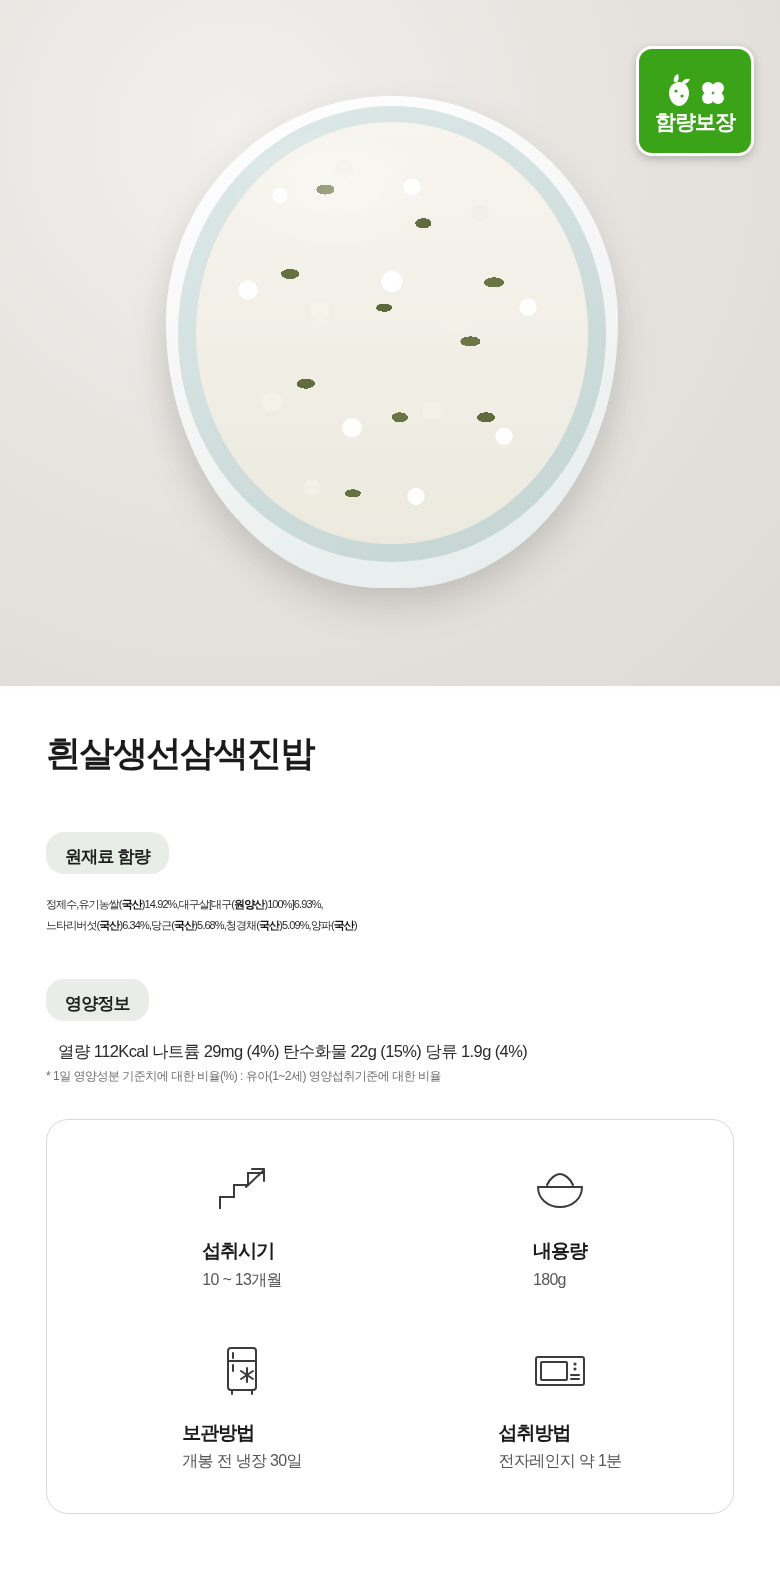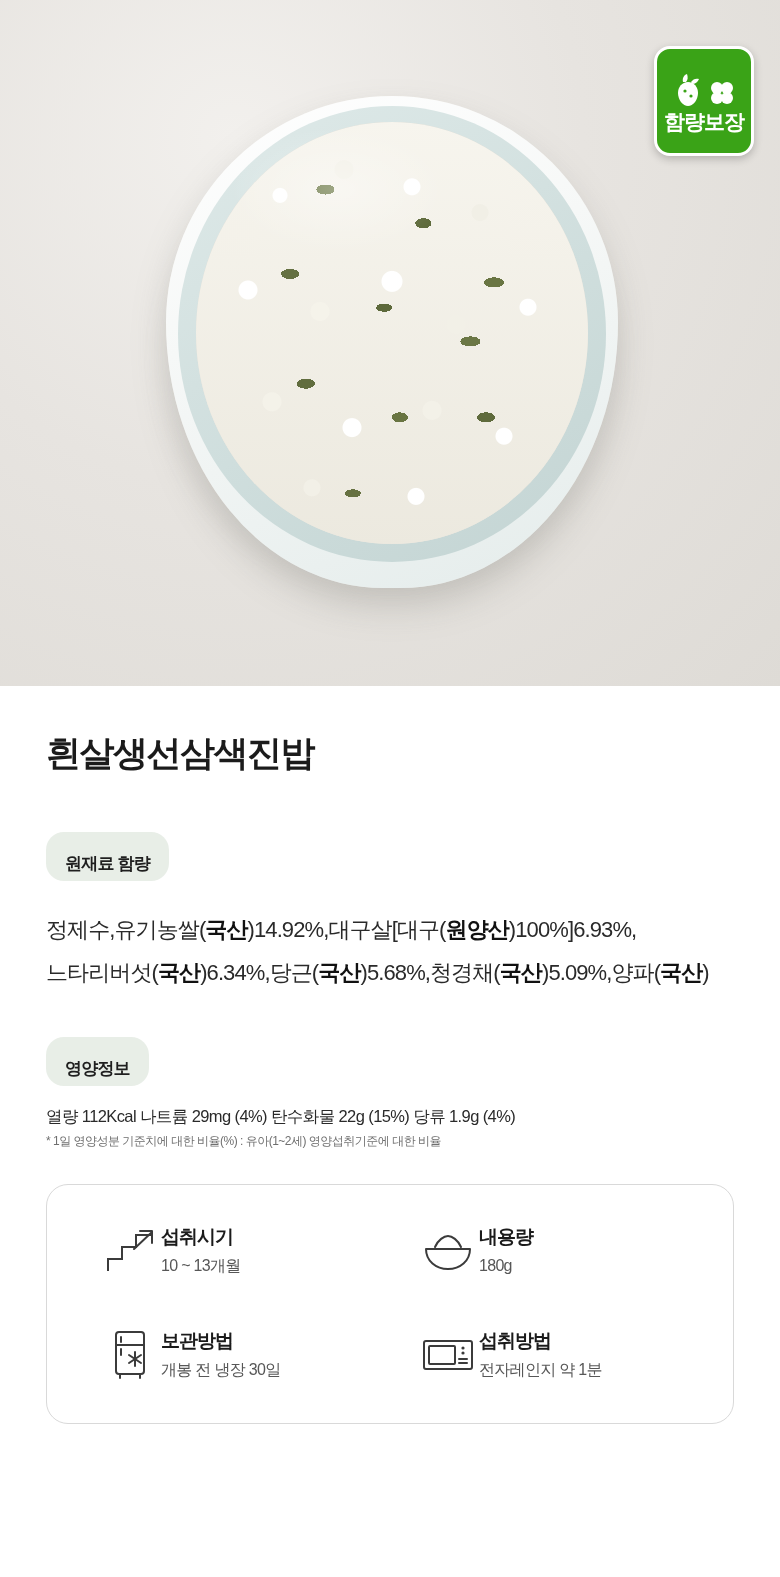--- a/index.html
+++ b/index.html
@@ -141,21 +141,21 @@
     height: 26%;
     border-radius: 50%;
     background: radial-gradient(ellipse at center, rgba(255,255,255,0.35) 0%, rgba(255,255,255,0) 70%);
   }
 
   
   .badge {
     position: absolute;
     right: 26px;
     top: 46px;
-    width: 100px;
+    width: 118px;
     height: 110px;
     border-radius: 16px;
     background: #3aa317;
     box-shadow: 0 3px 8px rgba(0,0,0,0.22);
     border: 3px solid #ffffff;
     box-sizing: border-box;
     display: flex;
     flex-direction: column;
     align-items: center;
     justify-content: center;
@@ -194,42 +194,43 @@
   }
 
   .pill {
     display: inline-block;
     background: #e8eee7;
     color: #1f1f1f;
     font-size: 17px;
     font-weight: bold;
     letter-spacing: -0.8px;
     border-radius: 18px;
-    padding: 23px 19px 9px;
+    padding: 16px 19px 9px;
     line-height: 1;
   }
 
   .section-ingredients { margin-top: 58px; }
   .section-nutrition { margin-top: 42px; }
 
   .body-text {
-    font-size: 22px;
+    font-size: 11px;
     letter-spacing: -0.9px;
     line-height: 1.95;
     color: #2a2a2a;
-    margin-top: 28px;
+    margin-top: 20px;
   }
   .body-text b { font-weight: bold; color: #111111; }
 
   .nutri-text {
     font-size: 16.5px;
     letter-spacing: -0.6px;
     line-height: 2.0;
     color: #2a2a2a;
     margin-top: 14px;
+    margin-left: 12px;
   }
   .footnote {
     font-size: 12px;
     letter-spacing: -0.5px;
     color: #6f6f6f;
     margin-top: 0;
   }
 
   
   .info-card {
@@ -239,21 +240,23 @@
     padding: 38px 30px 40px 30px;
     box-sizing: border-box;
     display: grid;
     grid-template-columns: 1fr 1fr;
     row-gap: 48px;
     column-gap: 10px;
   }
   .info-item {
     display: flex;
     align-items: center;
+    gap: 18px;
     padding-left: 22px;
+    flex-direction: column;
   }
   .info-icon {
     width: 62px;
     height: 56px;
     flex: 0 0 62px;
     display: flex;
     align-items: center;
     justify-content: center;
     color: #3b3b3b;
   }

